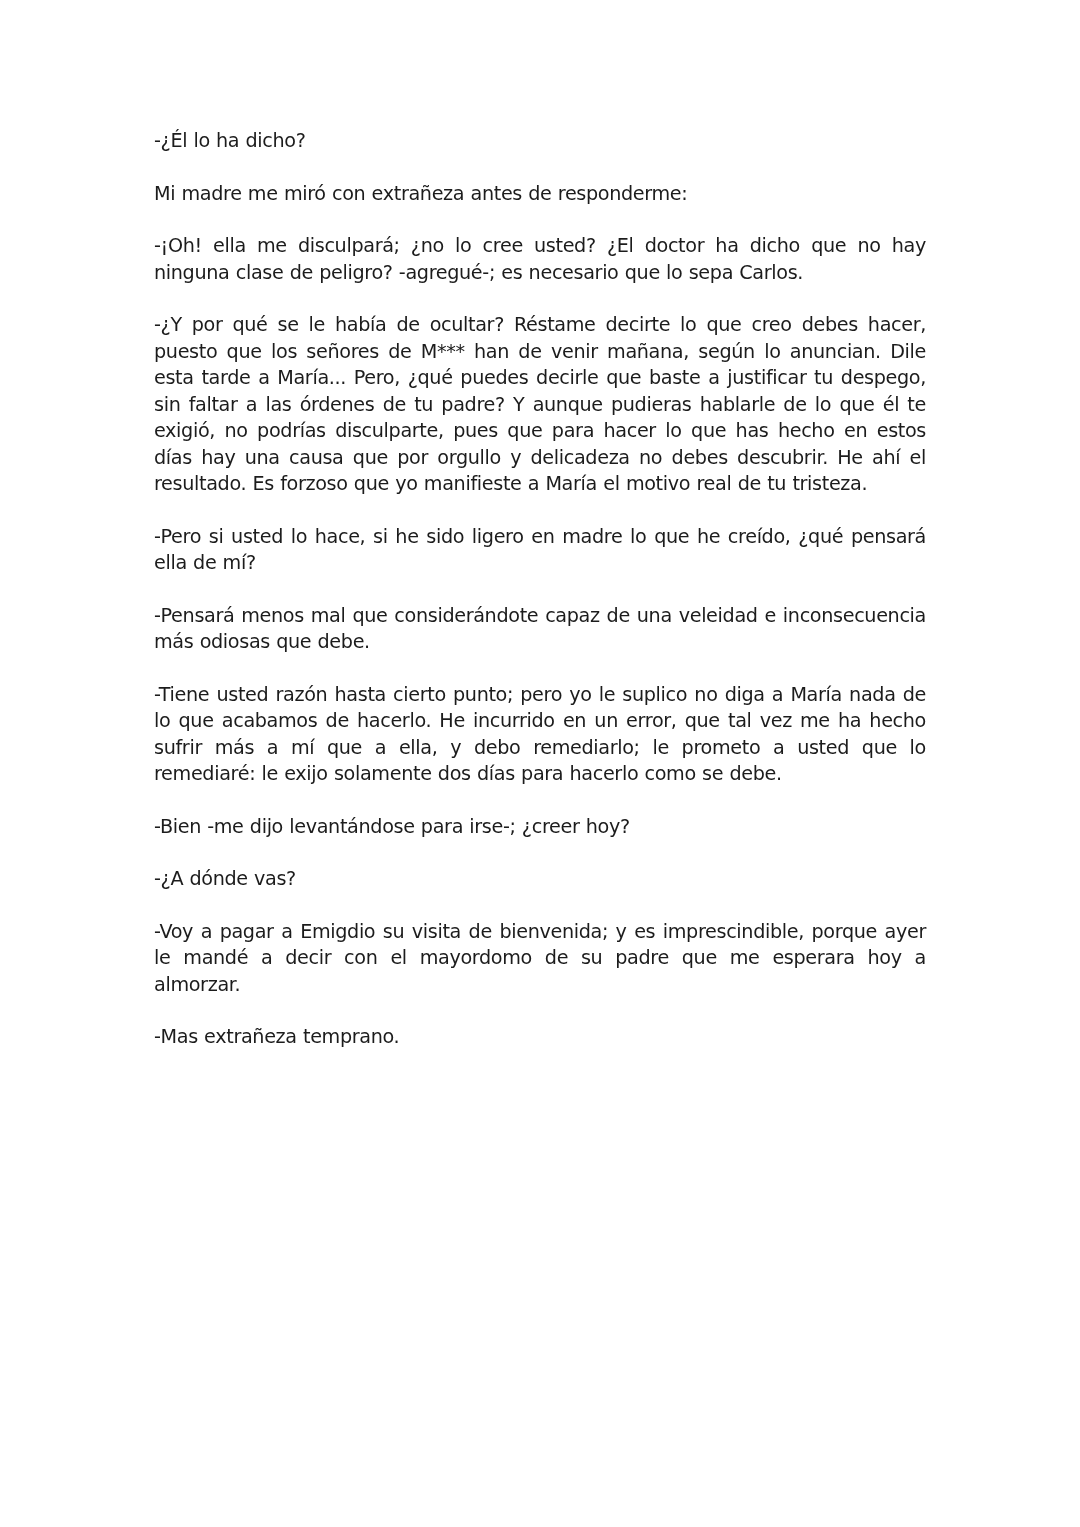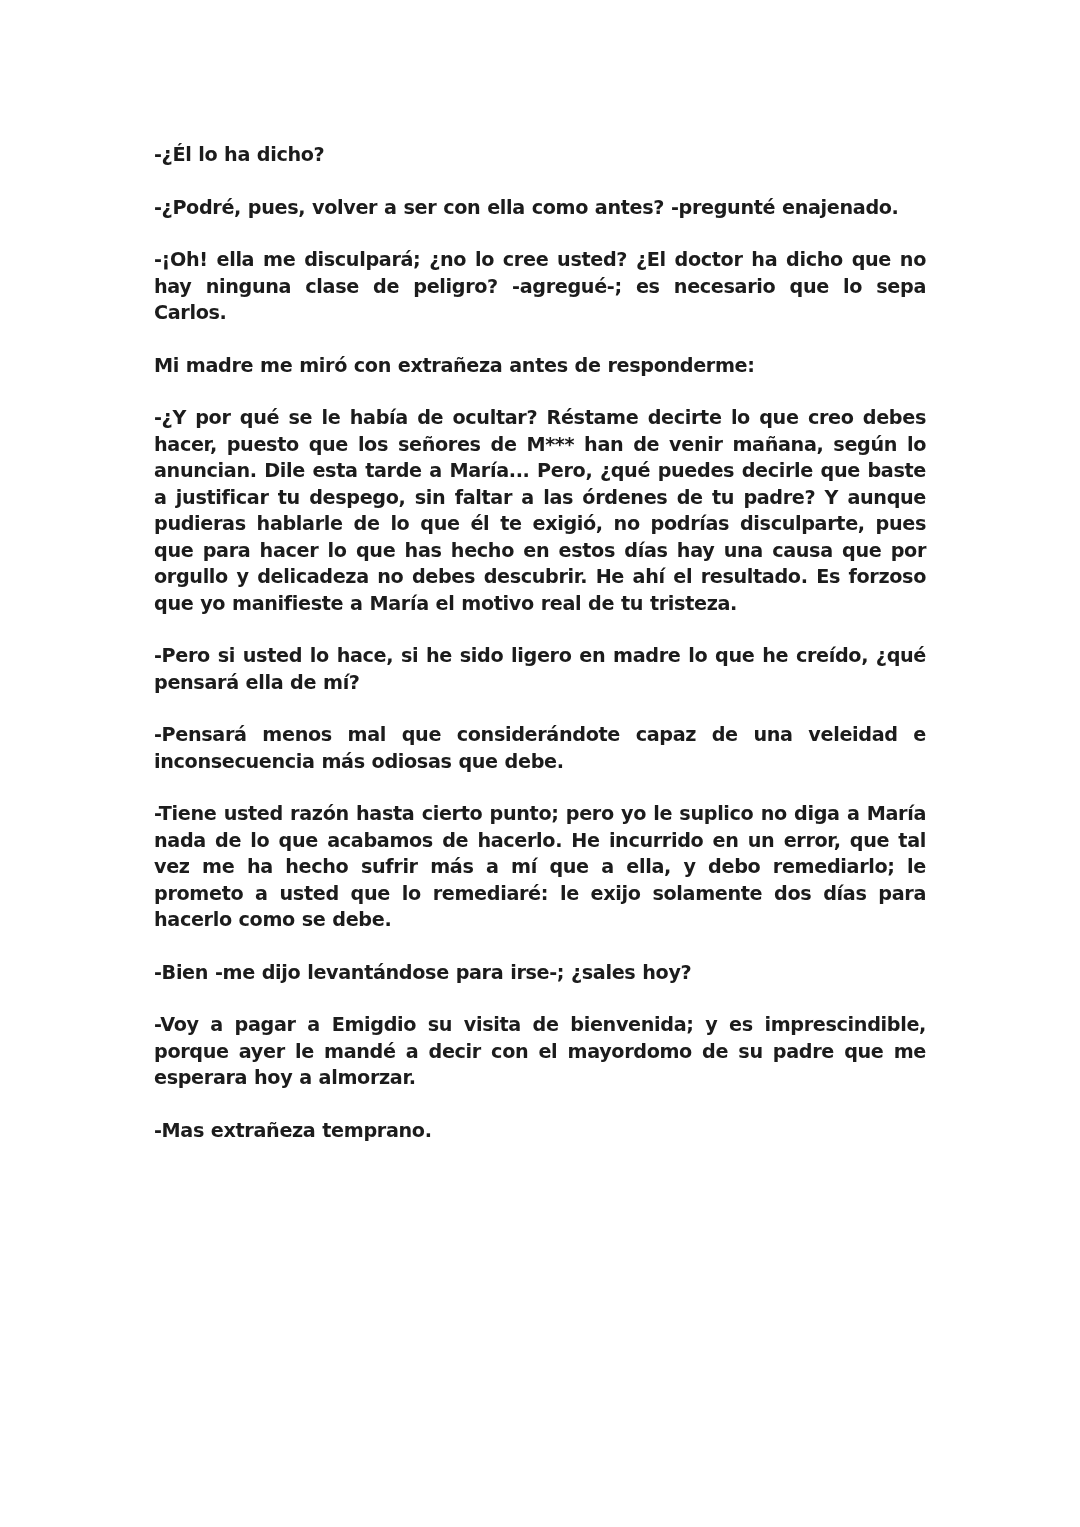--- a/index.html
+++ b/index.html
@@ -19,34 +19,33 @@
       top: 128px;
       width: 772px;
       color: #1c1c1c;
       font-family: "DejaVu Sans", sans-serif;
       font-size: 19.2px;
       line-height: 26.5px;
       letter-spacing: -0.35px;
       word-spacing: 0.5px;
     }
     .para {
-      margin: 14px 0 26px 0;
+      margin: 0 0 26px 0;
       text-align: justify;
       text-align-last: left;
-      font-weight: bold;
     }
   </style>
 </head>
 <body>
 
 <div class="page">
   <p class="para">-¿Él lo ha dicho?</p>
-  <p class="para">-¿Podré, pues, volver a ser con ella como antes? -pregunté enajenado.</p>
+  <p class="para">Mi madre me miró con extrañeza antes de responderme:</p>
   <p class="para">-¡Oh! ella me disculpará; ¿no lo cree usted? ¿El doctor ha dicho que no hay ninguna clase de peligro? -agregué-; es necesario que lo sepa Carlos.</p>
-  <p class="para">Mi madre me miró con extrañeza antes de responderme:</p>
   <p class="para">-¿Y por qué se le había de ocultar? Réstame decirte lo que creo debes hacer, puesto que los señores de M*** han de venir mañana, según lo anuncian. Dile esta tarde a María... Pero, ¿qué puedes decirle que baste a justificar tu despego, sin faltar a las órdenes de tu padre? Y aunque pudieras hablarle de lo que él te exigió, no podrías disculparte, pues que para hacer lo que has hecho en estos días hay una causa que por orgullo y delicadeza no debes descubrir. He ahí el resultado. Es forzoso que yo manifieste a María el motivo real de tu tristeza.</p>
   <p class="para">-Pero si usted lo hace, si he sido ligero en madre lo que he creído, ¿qué pensará ella de mí?</p>
   <p class="para">-Pensará menos mal que considerándote capaz de una veleidad e inconsecuencia más odiosas que debe.</p>
   <p class="para">-Tiene usted razón hasta cierto punto; pero yo le suplico no diga a María nada de lo que acabamos de hacerlo. He incurrido en un error, que tal vez me ha hecho sufrir más a mí que a ella, y debo remediarlo; le prometo a usted que lo remediaré: le exijo solamente dos días para hacerlo como se debe.</p>
-  <p class="para">-Bien -me dijo levantándose para irse-; ¿sales hoy?</p>
+  <p class="para">-Bien -me dijo levantándose para irse-; ¿creer hoy?</p>
+  <p class="para">-¿A dónde vas?</p>
   <p class="para">-Voy a pagar a Emigdio su visita de bienvenida; y es imprescindible, porque ayer le mandé a decir con el mayordomo de su padre que me esperara hoy a almorzar.</p>
   <p class="para">-Mas extrañeza temprano.</p>
 </div>
 
 </body></html>

